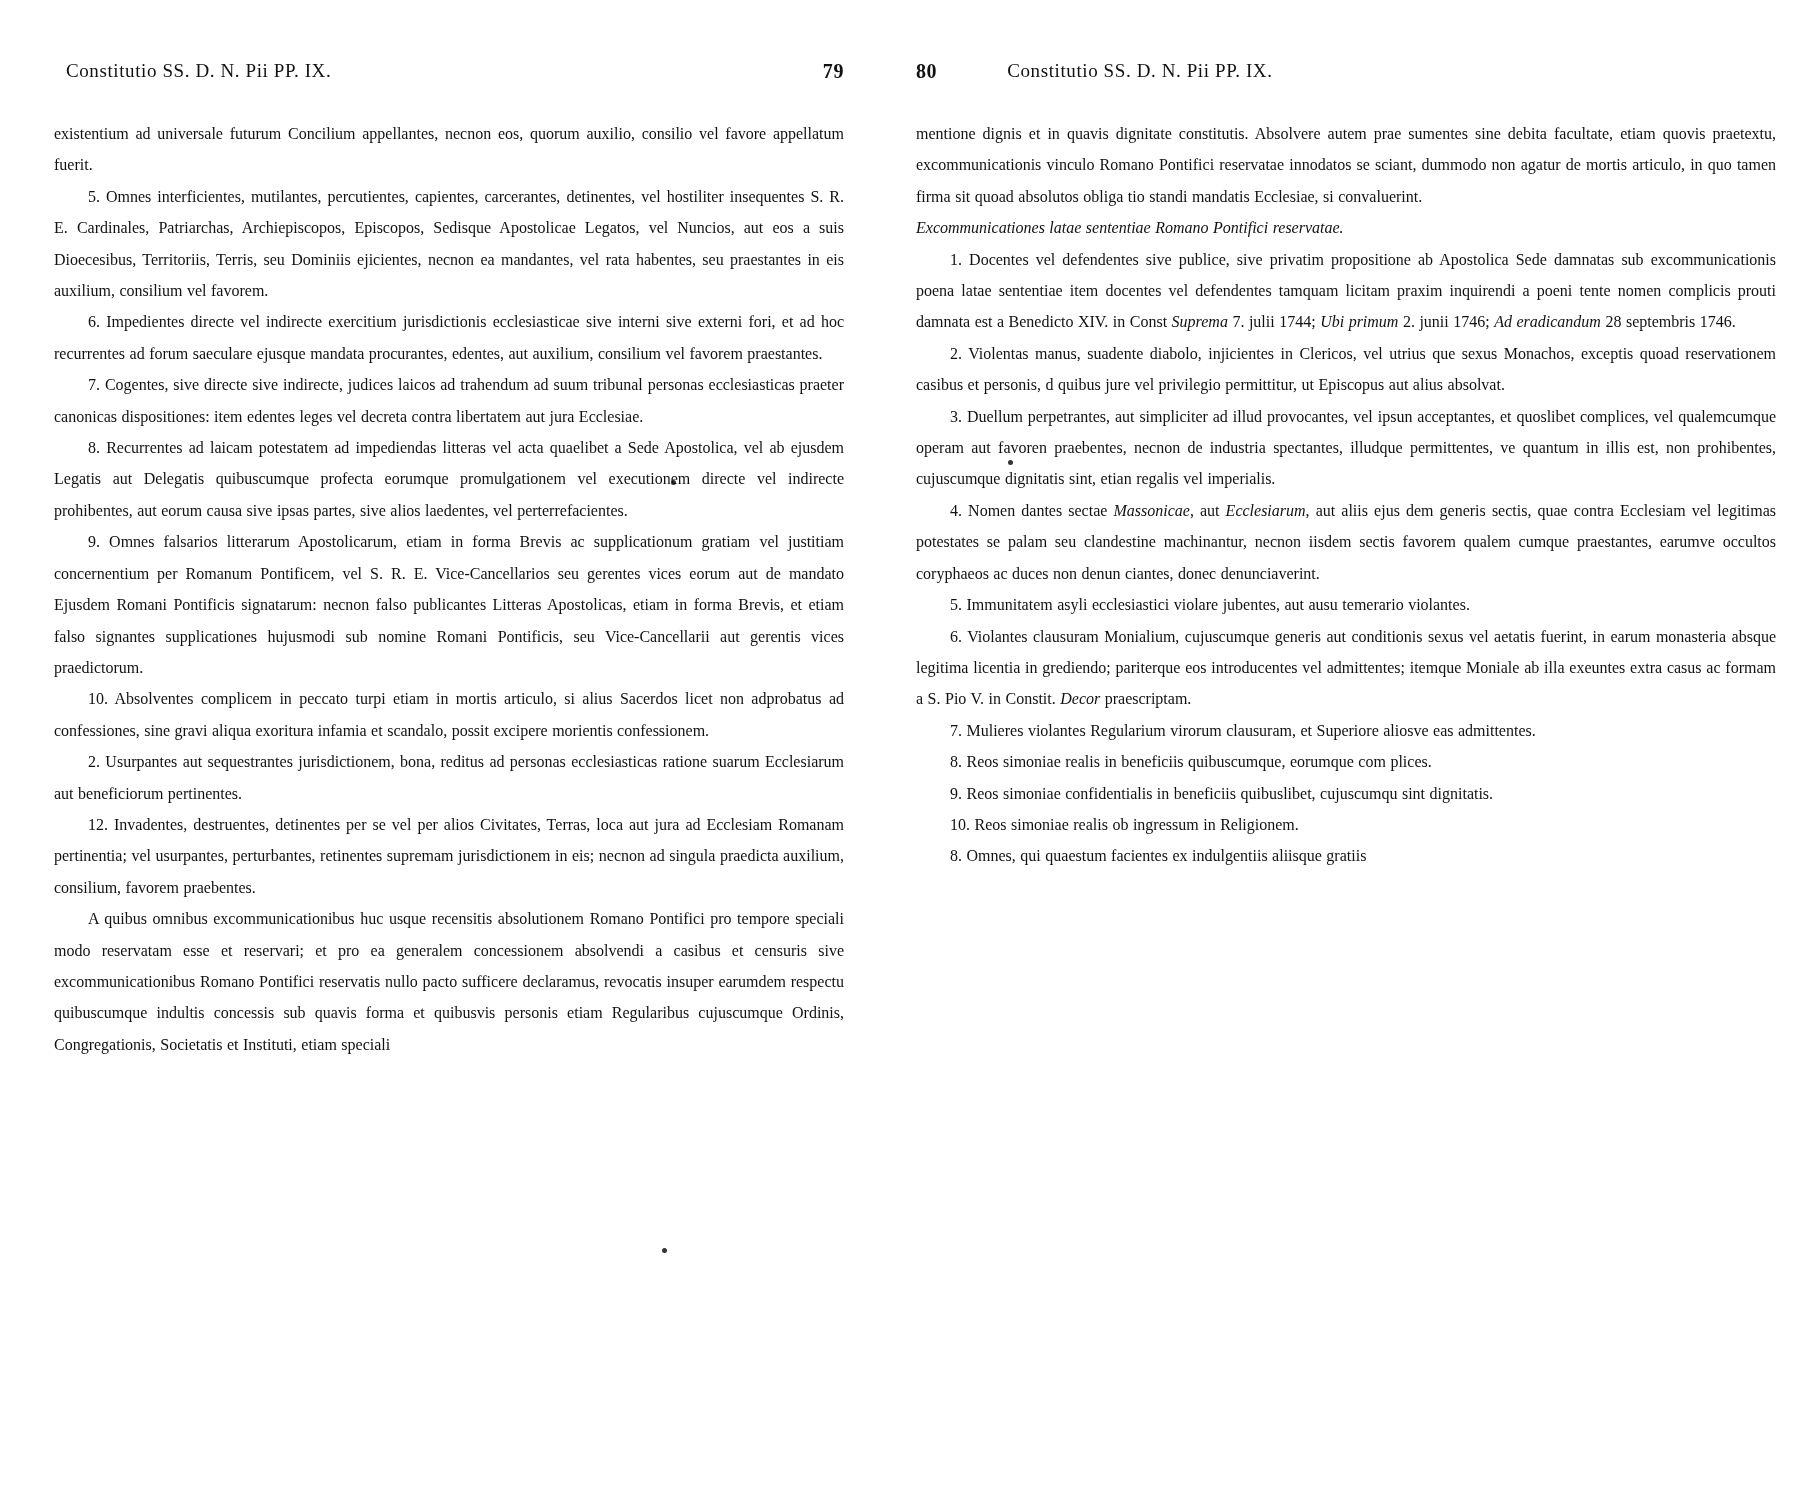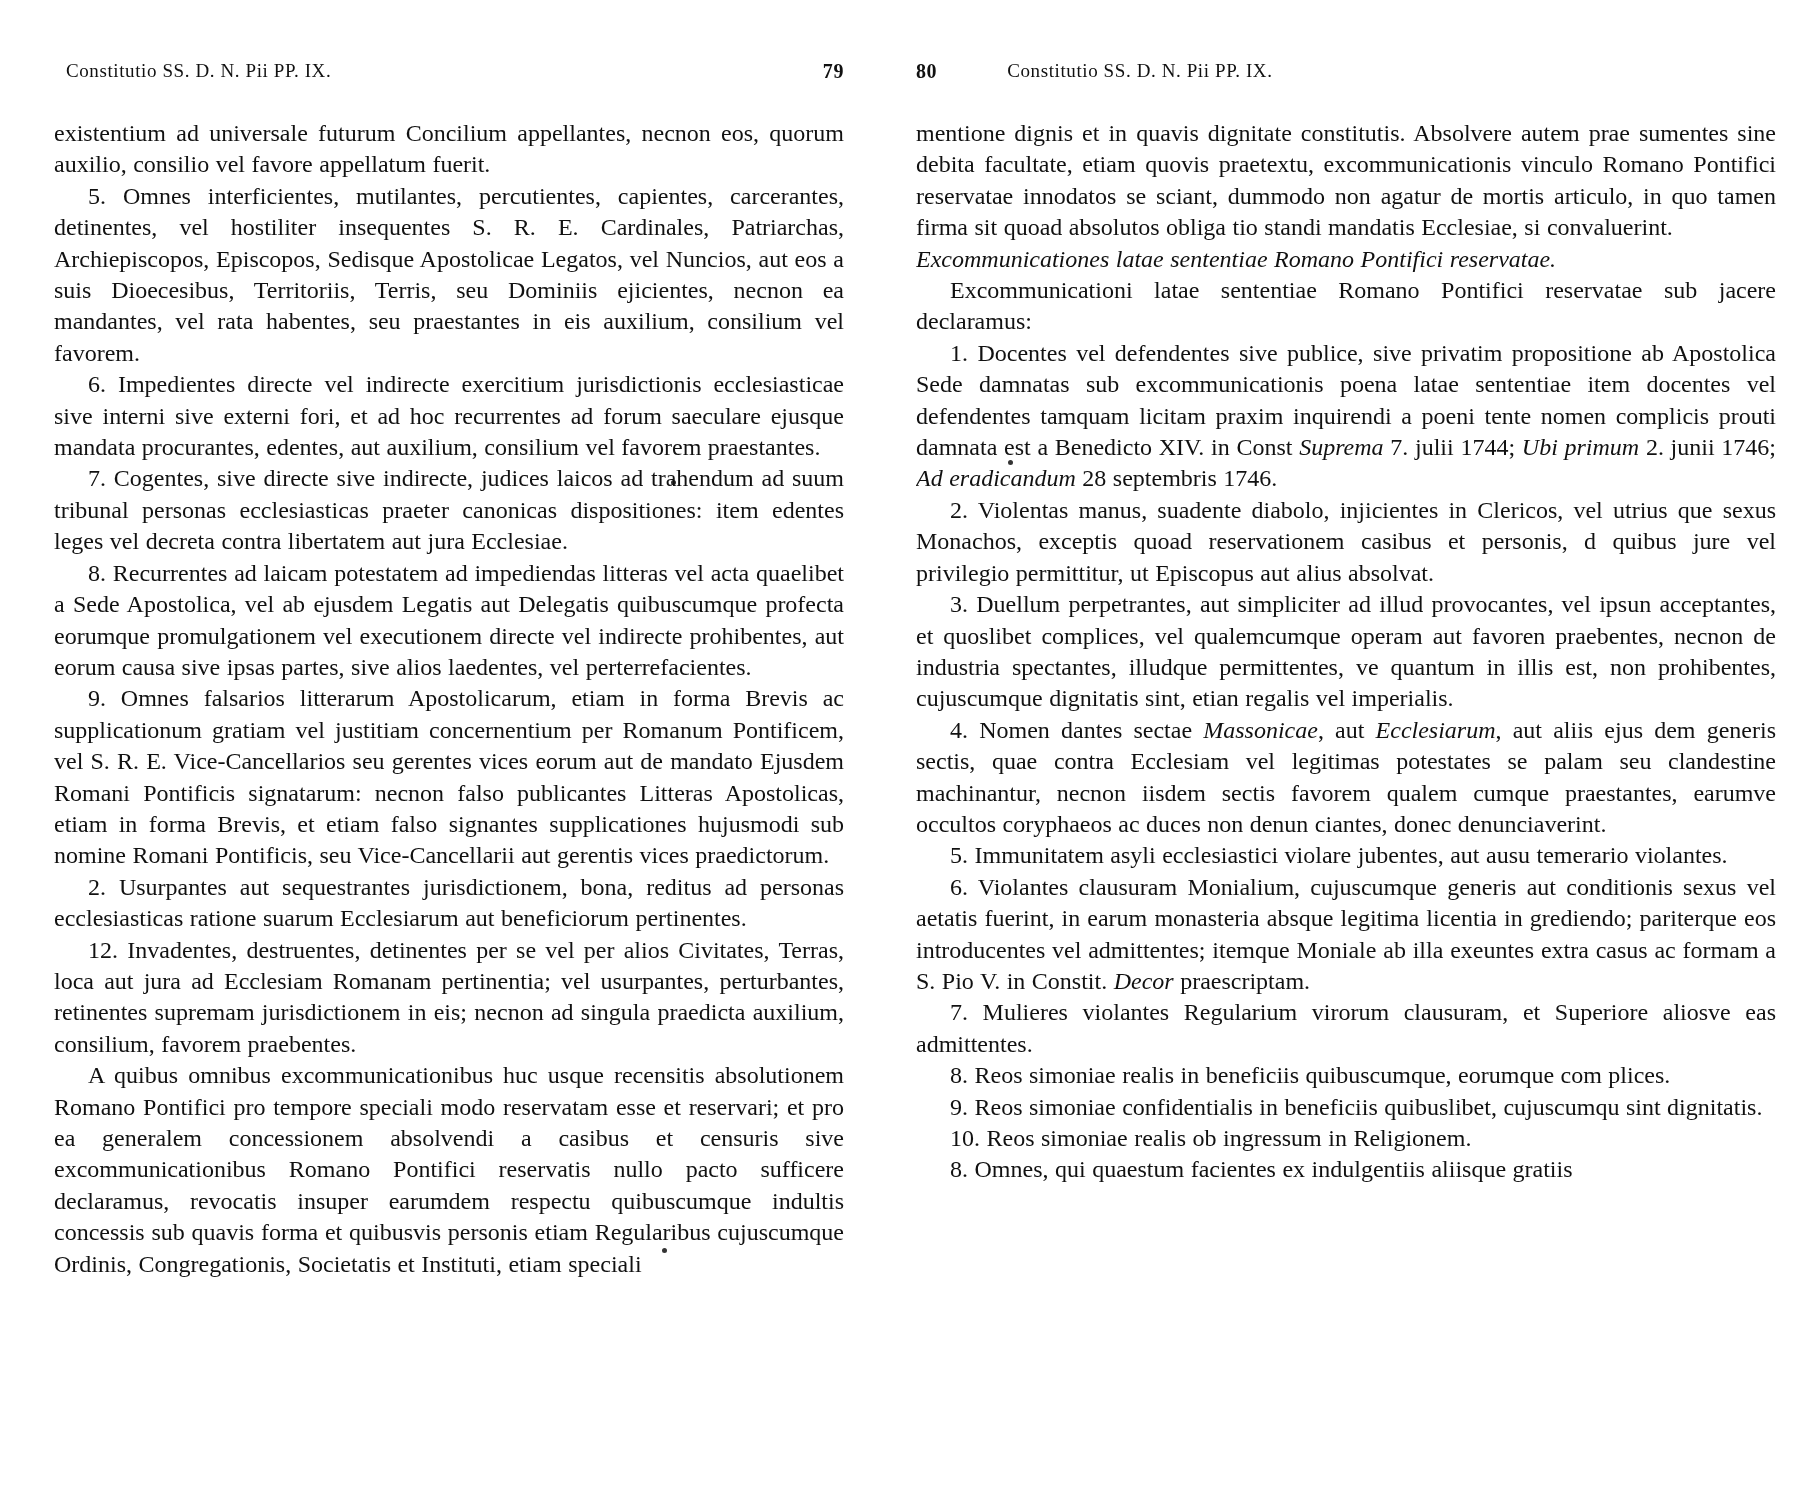--- a/index.html
+++ b/index.html
@@ -50,21 +50,21 @@
     font-weight: bold;
     font-size: 20px;
   }
   .page-left .rh-title { margin-left: 12px; }
   .page-left .rh-folio { margin-left: auto; }
   .page-right .rh-folio { margin-right: 70px; }
   .page-right .rh-title { }
 
   .body-text p {
     margin: 0;
-    font-size: 24px;
+    font-size: 16px;
     line-height: 31.4px;
     text-align: justify;
     text-justify: inter-word;
     word-spacing: 0.5px;
     hyphens: manual;
   }
   .body-text p.indent {
     text-indent: 34px;
   }
   .heading-italic {
@@ -101,37 +101,37 @@
       <span class="rh-title">Constitutio SS. D. N. Pii PP. IX.</span>
       <span class="rh-folio">79</span>
     </div>
     <div class="body-text">
       <p>existentium ad universale futurum Concilium appellantes, necnon eos, quorum auxilio, consilio vel favore appellatum fuerit.</p>
       <p class="indent">5. Omnes interficientes, mutilantes, percutientes, capientes, carcerantes, detinentes, vel hostiliter insequentes S. R. E. Cardinales, Patriarchas, Archiepiscopos, Episcopos, Sedisque Apostolicae Legatos, vel Nuncios, aut eos a suis Dioecesibus, Territoriis, Terris, seu Dominiis ejicientes, necnon ea mandantes, vel rata habentes, seu praestantes in eis auxilium, consilium vel favorem.</p>
       <p class="indent">6. Impedientes directe vel indirecte exercitium jurisdictionis ecclesiasticae sive interni sive externi fori, et ad hoc recurrentes ad forum saeculare ejusque mandata procurantes, edentes, aut auxilium, consilium vel favorem praestantes.</p>
       <p class="indent">7. Cogentes, sive directe sive indirecte, judices laicos ad trahendum ad suum tribunal personas ecclesiasticas praeter canonicas dispositiones: item edentes leges vel decreta contra libertatem aut jura Ecclesiae.</p>
       <p class="indent">8. Recurrentes ad laicam potestatem ad impediendas litteras vel acta quaelibet a Sede Apostolica, vel ab ejusdem Legatis aut Delegatis quibuscumque profecta eorumque promulgationem vel executionem directe vel indirecte prohibentes, aut eorum causa sive ipsas partes, sive alios laedentes, vel perterrefacientes.</p>
       <p class="indent">9. Omnes falsarios litterarum Apostolicarum, etiam in forma Brevis ac supplicationum gratiam vel justitiam concernentium per Romanum Pontificem, vel S. R. E. Vice-Cancellarios seu gerentes vices eorum aut de mandato Ejusdem Romani Pontificis signatarum: necnon falso publicantes Litteras Apostolicas, etiam in forma Brevis, et etiam falso signantes supplicationes hujusmodi sub nomine Romani Pontificis, seu Vice-Cancellarii aut gerentis vices praedictorum.</p>
+      <p class="indent">10. Absolventes complicem in peccato turpi etiam in mortis articulo, si alius Sacerdos licet non adprobatus ad confessiones, sine gravi aliqua exoritura infamia et scandalo, possit excipere morientis confessionem.</p>
       <p class="indent">2. Usurpantes aut sequestrantes jurisdictionem, bona, reditus ad personas ecclesiasticas ratione suarum Ecclesiarum aut beneficiorum pertinentes.</p>
       <p class="indent">12. Invadentes, destruentes, detinentes per se vel per alios Civitates, Terras, loca aut jura ad Ecclesiam Romanam pertinentia; vel usurpantes, perturbantes, retinentes supremam jurisdictionem in eis; necnon ad singula praedicta auxilium, consilium, favorem praebentes.</p>
       <p class="indent">A quibus omnibus excommunicationibus huc usque recensitis absolutionem Romano Pontifici pro tempore speciali modo reservatam esse et reservari; et pro ea generalem concessionem absolvendi a casibus et censuris sive excommunicationibus Romano Pontifici reservatis nullo pacto sufficere declaramus, revocatis insuper earumdem respectu quibuscumque indultis concessis sub quavis forma et quibusvis personis etiam Regularibus cujuscumque Ordinis, Congregationis, Societatis et Instituti, etiam speciali</p>
     </div>
     <span class="speck" style="left:641px; top:420px;"></span>
     <span class="speck" style="left:632px; top:1188px;"></span>
   </div>
 
   <div class="page page-right">
     <div class="running-head">
       <span class="rh-folio">80</span>
       <span class="rh-title">Constitutio SS. D. N. Pii PP. IX.</span>
     </div>
     <div class="body-text clip-right">
       <p>mentione dignis et in quavis dignitate constitutis. Absolvere autem prae sumentes sine debita facultate, etiam quovis praetextu, excommunicationis vinculo Romano Pontifici reservatae innodatos se sciant, dummodo non agatur de mortis articulo, in quo tamen firma sit quoad absolutos obliga tio standi mandatis Ecclesiae, si convaluerint.</p>
       <p class="heading-italic">Excommunicationes latae sententiae Romano Pontifici reservatae.</p>
-      <p class="indent">Excommunicationi latae sententiae Romano Pontifici reservatae sub jacere declaramus:</p>
       <p class="indent">1. Docentes vel defendentes sive publice, sive privatim propositione ab Apostolica Sede damnatas sub excommunicationis poena latae sententiae item docentes vel defendentes tamquam licitam praxim inquirendi a poeni tente nomen complicis prouti damnata est a Benedicto XIV. in Const <span class="it">Suprema</span> 7. julii 1744; <span class="it">Ubi primum</span> 2. junii 1746; <span class="it">Ad eradicandum</span> 28 septembris 1746.</p>
       <p class="indent">2. Violentas manus, suadente diabolo, injicientes in Clericos, vel utrius que sexus Monachos, exceptis quoad reservationem casibus et personis, d quibus jure vel privilegio permittitur, ut Episcopus aut alius absolvat.</p>
       <p class="indent">3. Duellum perpetrantes, aut simpliciter ad illud provocantes, vel ipsun acceptantes, et quoslibet complices, vel qualemcumque operam aut favoren praebentes, necnon de industria spectantes, illudque permittentes, ve quantum in illis est, non prohibentes, cujuscumque dignitatis sint, etian regalis vel imperialis.</p>
       <p class="indent">4. Nomen dantes sectae <span class="it">Massonicae</span>, aut <span class="it">Ecclesiarum</span>, aut aliis ejus dem generis sectis, quae contra Ecclesiam vel legitimas potestates se palam seu clandestine machinantur, necnon iisdem sectis favorem qualem cumque praestantes, earumve occultos coryphaeos ac duces non denun ciantes, donec denunciaverint.</p>
       <p class="indent">5. Immunitatem asyli ecclesiastici violare jubentes, aut ausu temerario violantes.</p>
       <p class="indent">6. Violantes clausuram Monialium, cujuscumque generis aut conditionis sexus vel aetatis fuerint, in earum monasteria absque legitima licentia in grediendo; pariterque eos introducentes vel admittentes; itemque Moniale ab illa exeuntes extra casus ac formam a S. Pio V. in Constit. <span class="it">Decor</span> praescriptam.</p>
       <p class="indent">7. Mulieres violantes Regularium virorum clausuram, et Superiore aliosve eas admittentes.</p>
       <p class="indent">8. Reos simoniae realis in beneficiis quibuscumque, eorumque com plices.</p>
       <p class="indent">9. Reos simoniae confidentialis in beneficiis quibuslibet, cujuscumqu sint dignitatis.</p>
       <p class="indent">10. Reos simoniae realis ob ingressum in Religionem.</p>

